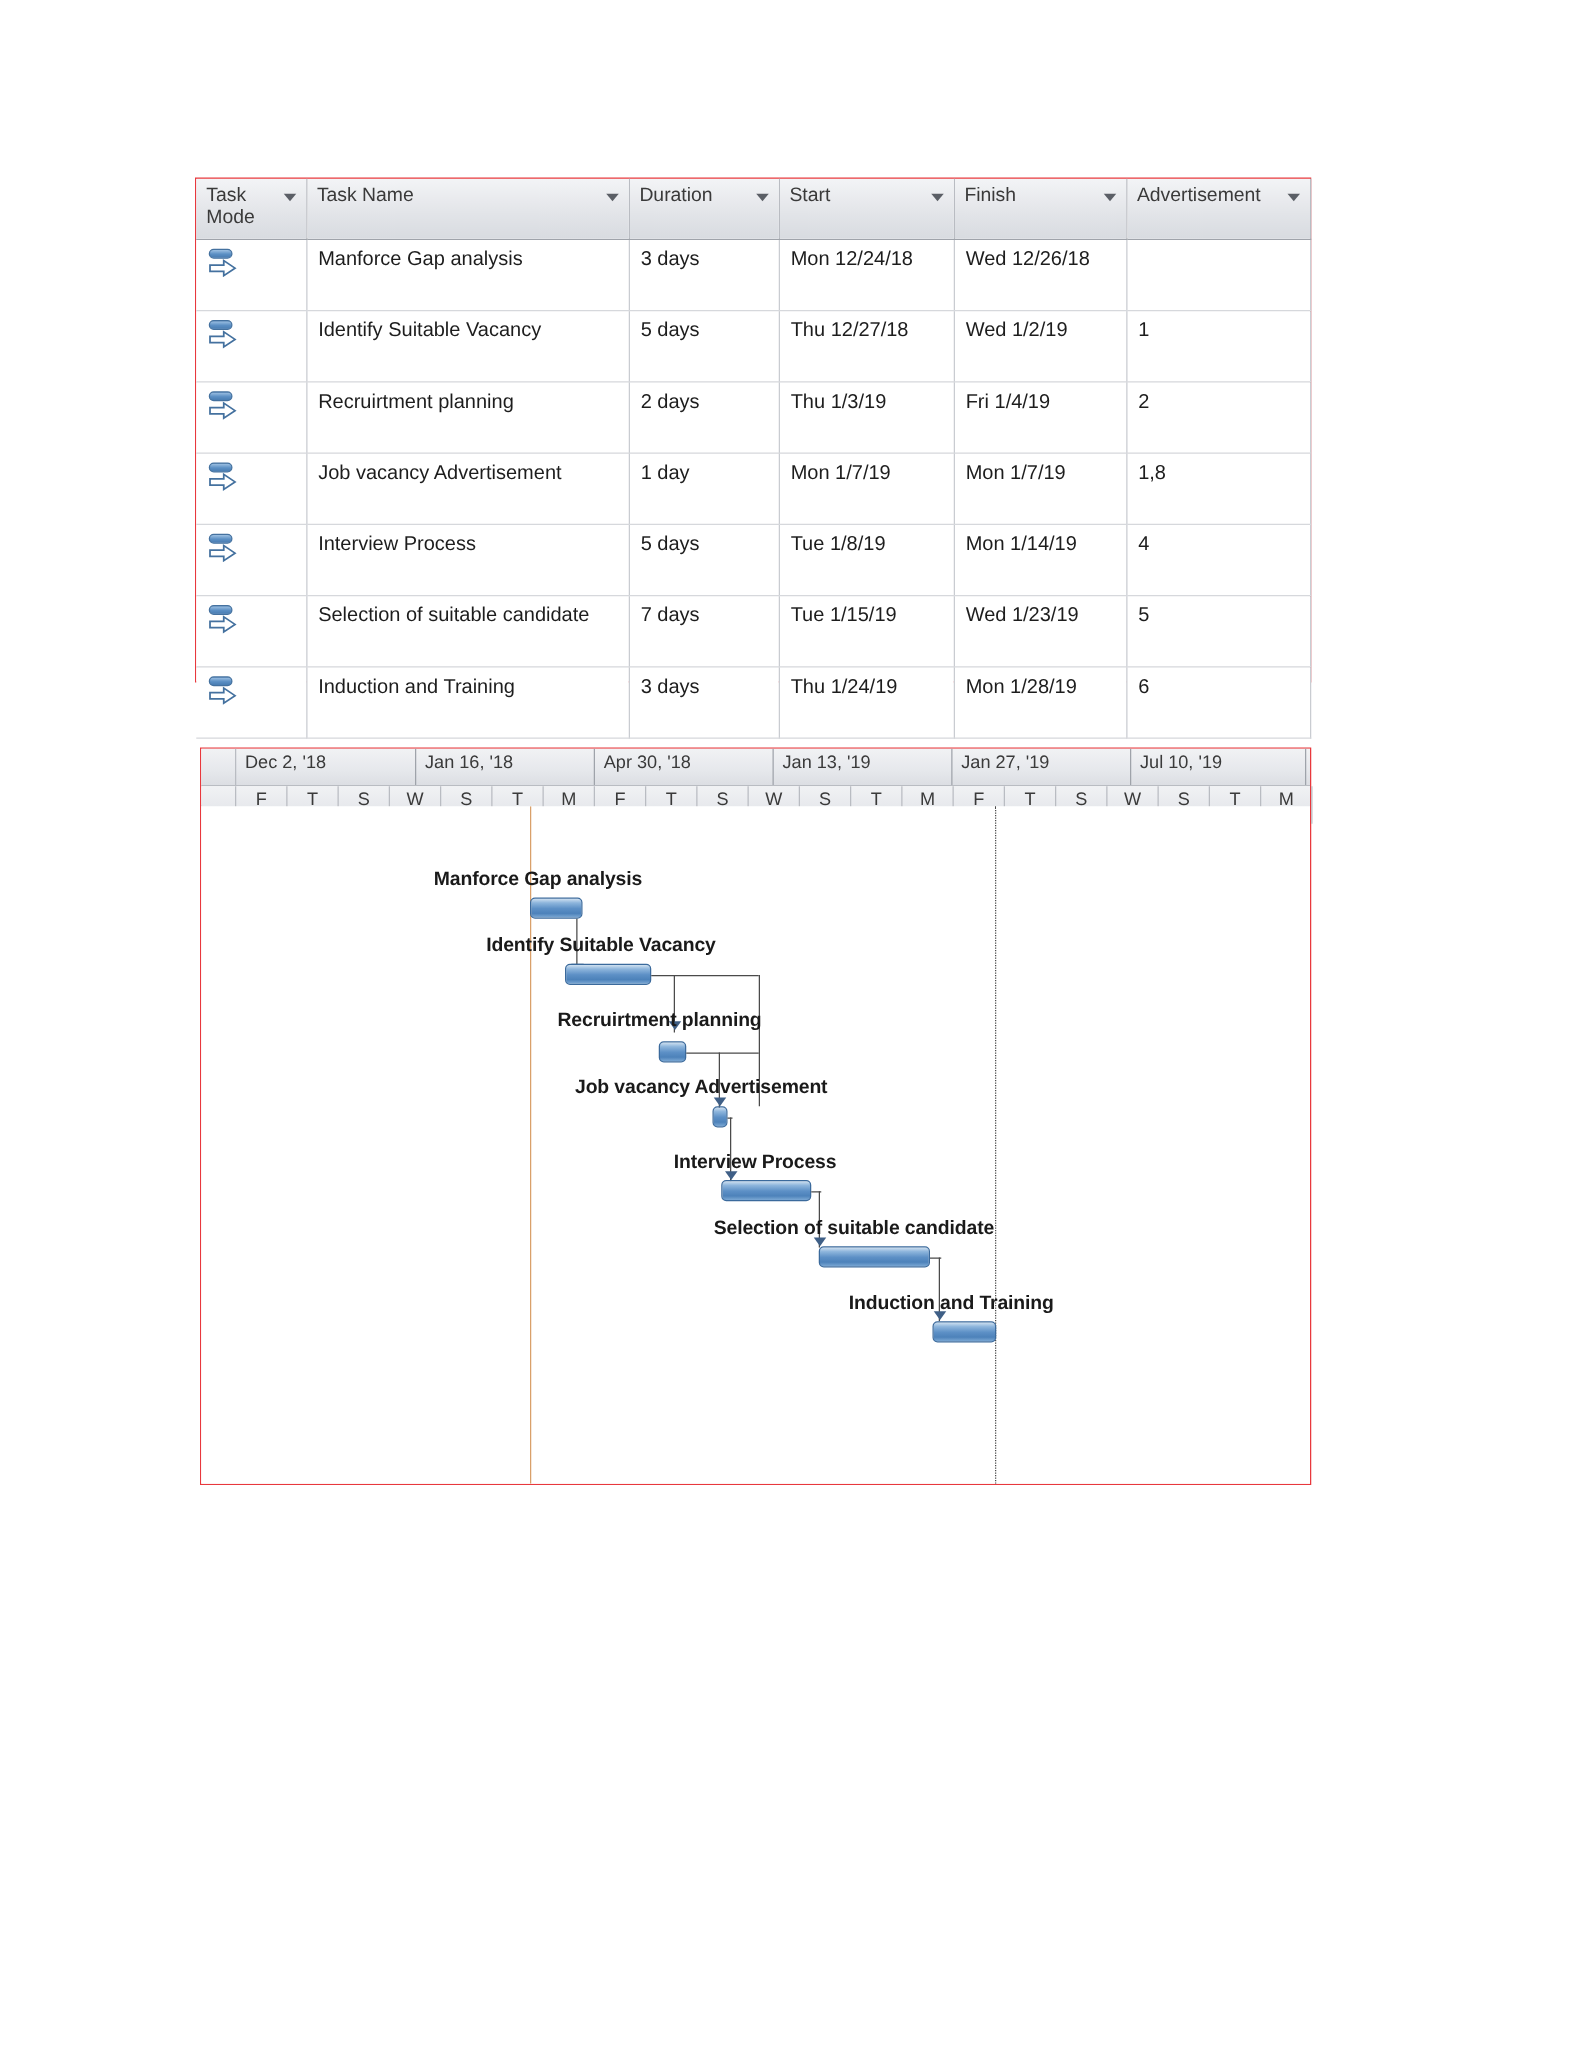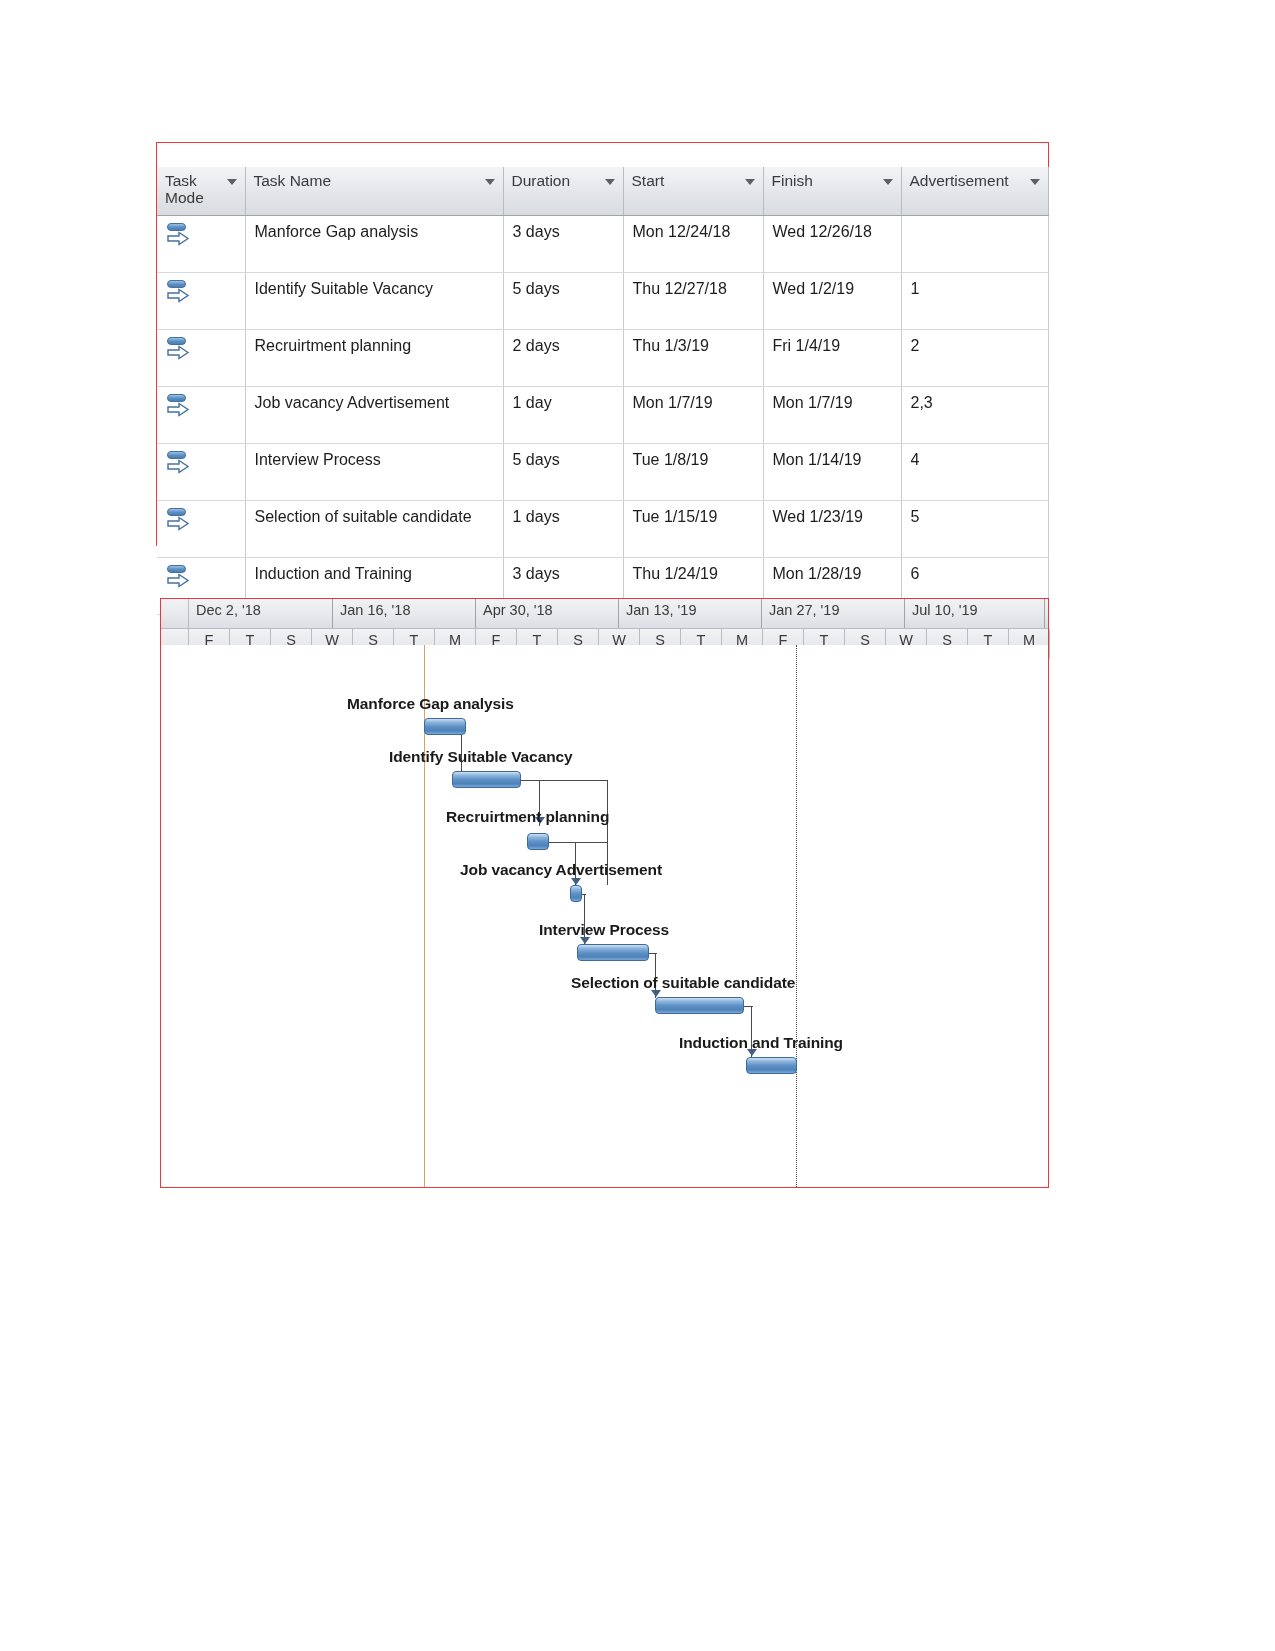--- a/index.html
+++ b/index.html
@@ -25,21 +25,20 @@
     height: 404px;
     border: 1.5px solid #e8383d;
     box-sizing: border-box;
     background: #ffffff;
   }
   table.grid {
     border-collapse: collapse;
     width: 100%;
     table-layout: fixed;
     font-size: 15.5px;
-    margin-top: 24px;
   }
   table.grid th {
     background: linear-gradient(to bottom, #f3f4f6 0%, #e3e5e9 55%, #d8dbe0 100%);
     border-right: 1px solid #b9bcc2;
     border-bottom: 1px solid #9fa3aa;
     font-weight: normal;
     color: #3a3a3a;
     text-align: left;
     vertical-align: top;
     padding: 5px 7px 5px 8px;
@@ -300,21 +299,21 @@
             <span class="pill"></span>
             <svg class="arrow-svg" width="24" height="16" viewBox="0 0 24 16">
               <path d="M1 5 H12 V1.5 L21 7.5 L12 13.5 V10 H1 Z" fill="#ffffff" stroke="#44719f" stroke-width="1.4"></path>
             </svg>
           </span>
         </td>
         <td class="col-name">Job vacancy Advertisement</td>
         <td>1 day</td>
         <td>Mon 1/7/19</td>
         <td>Mon 1/7/19</td>
-        <td>2,3</td>
+        <td>1,8</td>
       </tr>
       <tr>
         <td class="col-mode">
           <span class="mode-icon">
             <span class="pill"></span>
             <svg class="arrow-svg" width="24" height="16" viewBox="0 0 24 16">
               <path d="M1 5 H12 V1.5 L21 7.5 L12 13.5 V10 H1 Z" fill="#ffffff" stroke="#44719f" stroke-width="1.4"></path>
             </svg>
           </span>
         </td>
@@ -327,21 +326,21 @@
       <tr>
         <td class="col-mode">
           <span class="mode-icon">
             <span class="pill"></span>
             <svg class="arrow-svg" width="24" height="16" viewBox="0 0 24 16">
               <path d="M1 5 H12 V1.5 L21 7.5 L12 13.5 V10 H1 Z" fill="#ffffff" stroke="#44719f" stroke-width="1.4"></path>
             </svg>
           </span>
         </td>
         <td class="col-name">Selection of suitable candidate</td>
-        <td>1 days</td>
+        <td>7 days</td>
         <td>Tue 1/15/19</td>
         <td>Wed 1/23/19</td>
         <td>5</td>
       </tr>
       <tr>
         <td class="col-mode">
           <span class="mode-icon">
             <span class="pill"></span>
             <svg class="arrow-svg" width="24" height="16" viewBox="0 0 24 16">
               <path d="M1 5 H12 V1.5 L21 7.5 L12 13.5 V10 H1 Z" fill="#ffffff" stroke="#44719f" stroke-width="1.4"></path>

